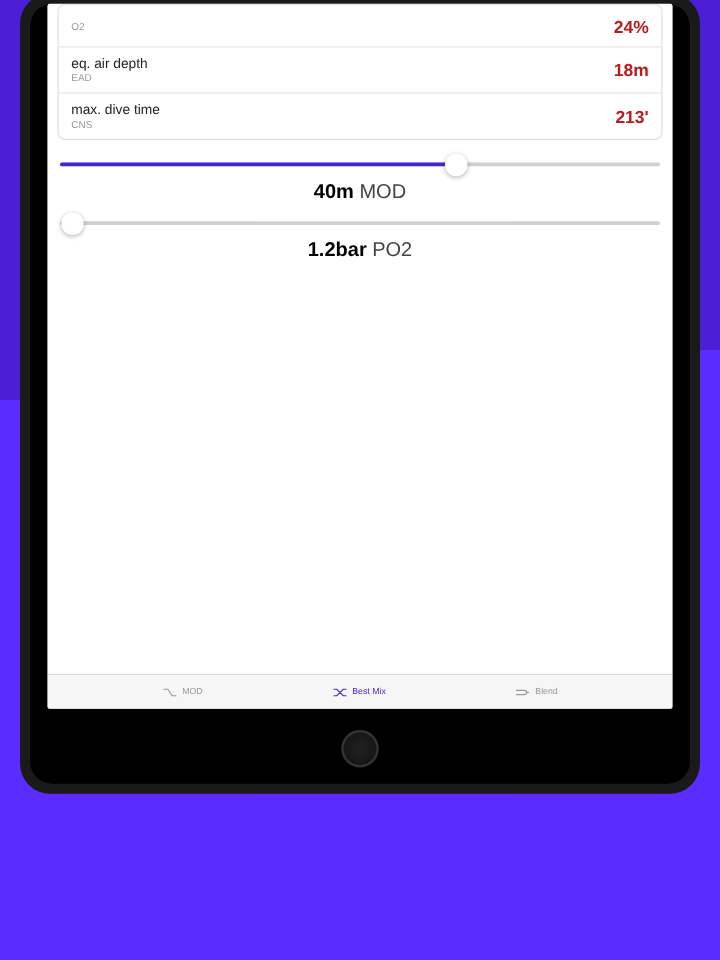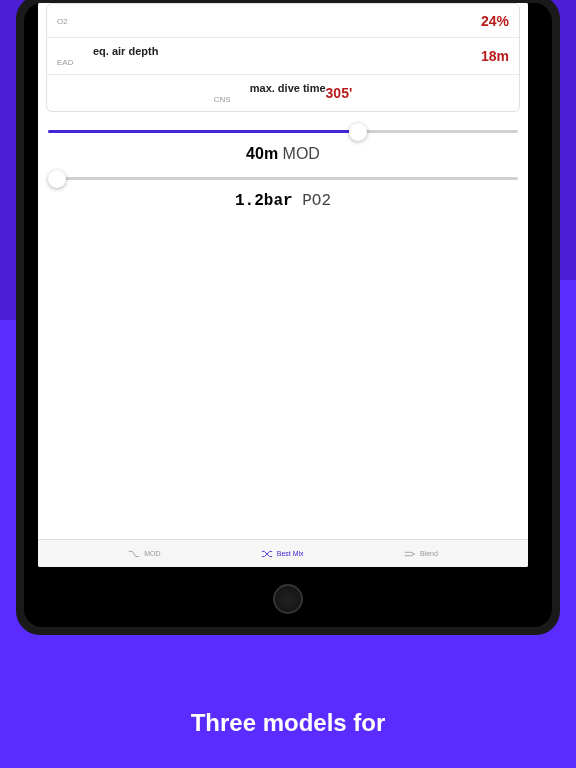--- a/index.html
+++ b/index.html
@@ -61,21 +61,21 @@
       background: #1a1a1a;
       border-radius: 24px;
       padding: 8px;
     }
     
     .tablet-inner {
       width: 100%;
       height: 100%;
       background: #000;
       border-radius: 18px;
-      padding: 0 24px 50px 14px;
+      padding: 0 14px 50px 14px;
       position: relative;
     }
     
     .screen {
       width: 100%;
       height: calc(100% - 10px);
       background: #f8f8f8;
       border-radius: 2px;
       overflow: hidden;
       display: flex;
@@ -113,34 +113,32 @@
       display: flex;
       justify-content: space-between;
       align-items: center;
       padding: 7px 10px;
       border-bottom: 1px solid #e8e8e8;
       min-height: 34px;
     }
     
     .info-row:last-child {
       border-bottom: none;
-      justify-content: center;
     }
     
     .info-row-left {
       display: flex;
       flex-direction: column;
       gap: 1px;
     }
     
     .info-label {
       font-size: 11px;
       color: #222;
-      font-weight: 700;
-      margin-left: 36px;
+      font-weight: 400;
     }
     
     .info-sublabel {
       font-size: 8px;
       color: #999;
       text-transform: uppercase;
     }
     
     .info-value {
       font-size: 14px;
@@ -187,21 +185,20 @@
       color: #444;
     }
     
     .slider-label .bold {
       font-weight: 600;
       color: #000;
     }
     
     .slider-section-2 {
       margin-top: 14px;
-      font-family: Liberation Mono, monospace;
     }
     
     .fill-area {
       flex: 1;
       background: #fff;
     }
     
     .tab-bar {
       height: 28px;
       background: #f6f6f6;
@@ -276,21 +273,21 @@
               </div>
               <span class="info-value">18m</span>
             </div>
 
 
             <div class="info-row">
               <div class="info-row-left">
                 <span class="info-label">max. dive time</span>
                 <span class="info-sublabel">CNS</span>
               </div>
-              <span class="info-value">305'</span>
+              <span class="info-value">213'</span>
             </div>
 
           </div>
 
           <div class="slider-section">
             <div class="slider-track">
               <div class="slider-fill" style="width:66%"></div>
               <div class="slider-thumb" style="left:66%"></div>
             </div>
             <div class="slider-label">
@@ -339,15 +336,14 @@
           </div>
         </div>
 
       </div>
 
       <div class="home-button"></div>
     </div>
   </div>
 
   <div class="marketing-text">
-    <div>Three models for</div>
   </div>
 </div>
 
 </body></html>

